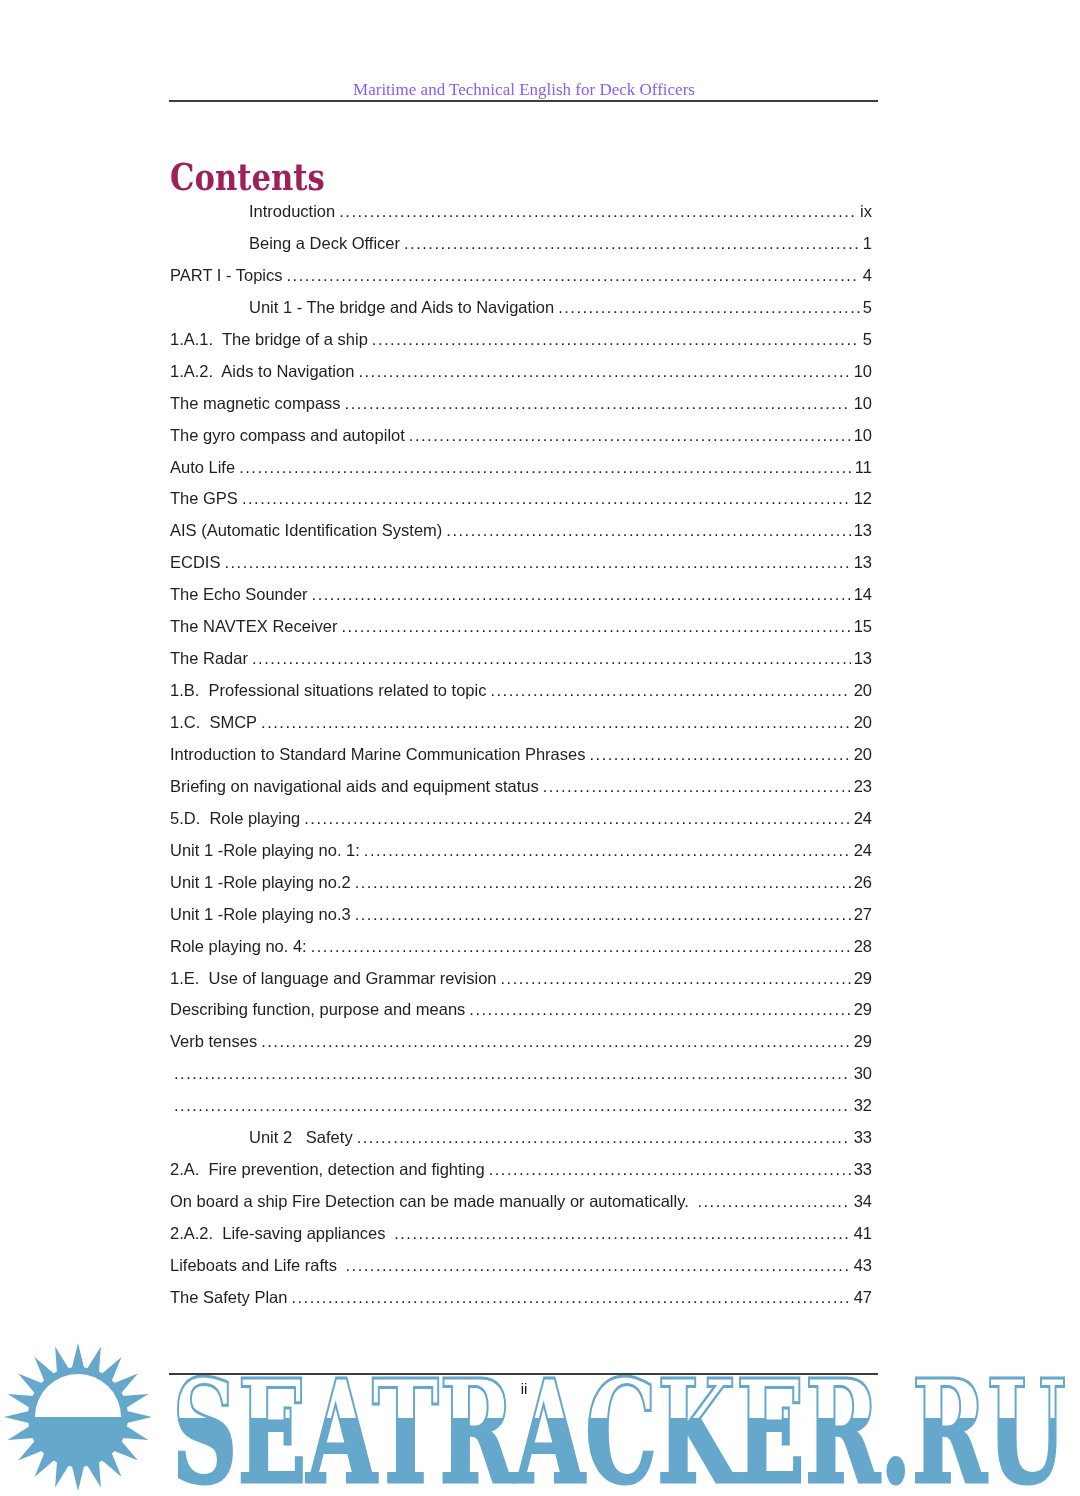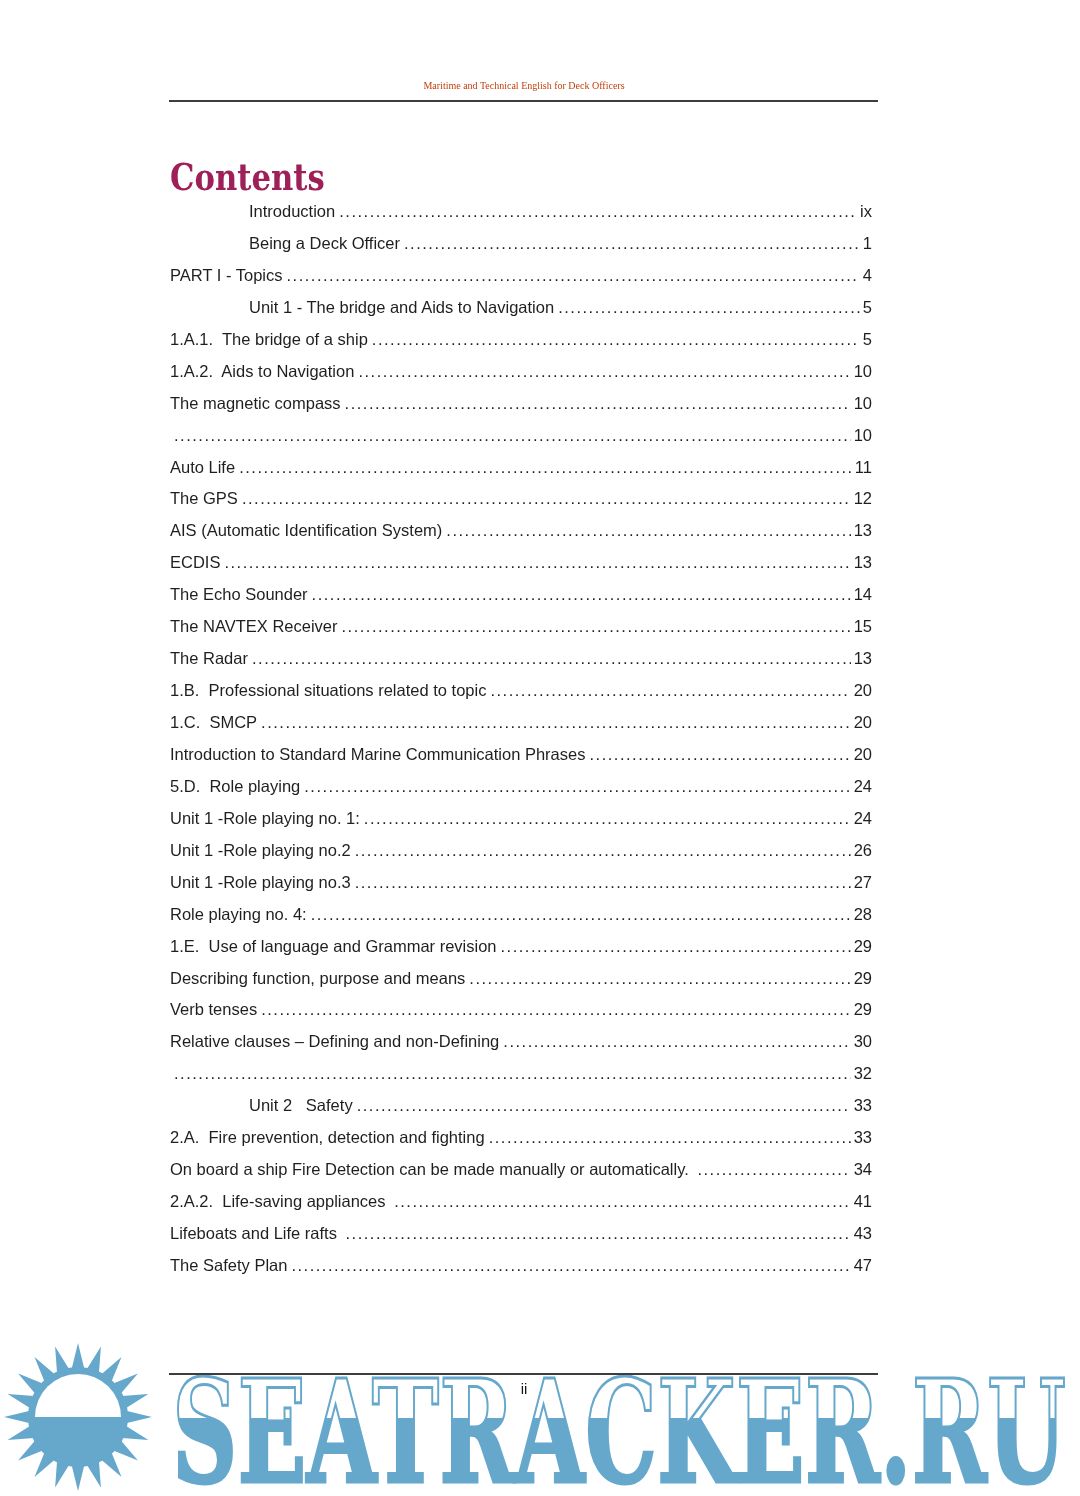--- a/index.html
+++ b/index.html
@@ -9,21 +9,21 @@
     background:#ffffff;
     overflow:hidden;
     font-family:"Liberation Sans", sans-serif;
     color:#1f1f1f;
   }
   
   .page-header {
     position:absolute; left:170px; top:81px; width:708px;
     text-align:center;
     font-family:"Liberation Serif", serif;
-    font-size:10px; line-height:1; color:#c2410c;
+    font-size:17px; line-height:1; color:#8b5cf6;
   }
   .header-rule {
     position:absolute; left:169px; top:100px; width:709px; height:0;
     border-top:2px solid #3d3d3d;
   }
   
   .contents-heading {
     position:absolute; left:170px; top:159px;
     font-family:"DejaVu Serif", serif;
     font-weight:bold; font-size:37px; line-height:1;
@@ -112,20 +112,21 @@
       <span class="toc-page">10</span>
     </div>
 
     <div class="toc-row">
       <span class="toc-label">The magnetic compass</span>
       <span class="toc-dots"></span>
       <span class="toc-page">10</span>
     </div>
 
     <div class="toc-row">
+      <span class="toc-label">The gyro compass and autopilot</span>
       <span class="toc-dots"></span>
       <span class="toc-page">10</span>
     </div>
 
     <div class="toc-row">
       <span class="toc-label">Auto Life</span>
       <span class="toc-dots"></span>
       <span class="toc-page">11</span>
     </div>
 
@@ -176,20 +177,25 @@
       <span class="toc-dots"></span>
       <span class="toc-page">20</span>
     </div>
 
     <div class="toc-row">
       <span class="toc-label">Introduction to Standard Marine Communication Phrases</span>
       <span class="toc-dots"></span>
       <span class="toc-page">20</span>
     </div>
 
+    <div class="toc-row">
+      <span class="toc-label">Briefing on navigational aids and equipment status</span>
+      <span class="toc-dots"></span>
+      <span class="toc-page">23</span>
+    </div>
 
     <div class="toc-row">
       <span class="toc-label">5.D.  Role playing</span>
       <span class="toc-dots"></span>
       <span class="toc-page">24</span>
     </div>
 
     <div class="toc-row">
       <span class="toc-label">Unit 1 -Role playing no. 1:</span>
       <span class="toc-dots"></span>
@@ -226,21 +232,20 @@
       <span class="toc-page">29</span>
     </div>
 
     <div class="toc-row">
       <span class="toc-label">Verb tenses</span>
       <span class="toc-dots"></span>
       <span class="toc-page">29</span>
     </div>
 
     <div class="toc-row">
-      <span class="toc-label">Relative clauses – Defining and non-Defining</span>
       <span class="toc-dots"></span>
       <span class="toc-page">30</span>
     </div>
 
     <div class="toc-row">
       <span class="toc-dots"></span>
       <span class="toc-page">32</span>
     </div>
 
     <div class="toc-row indent-1">

